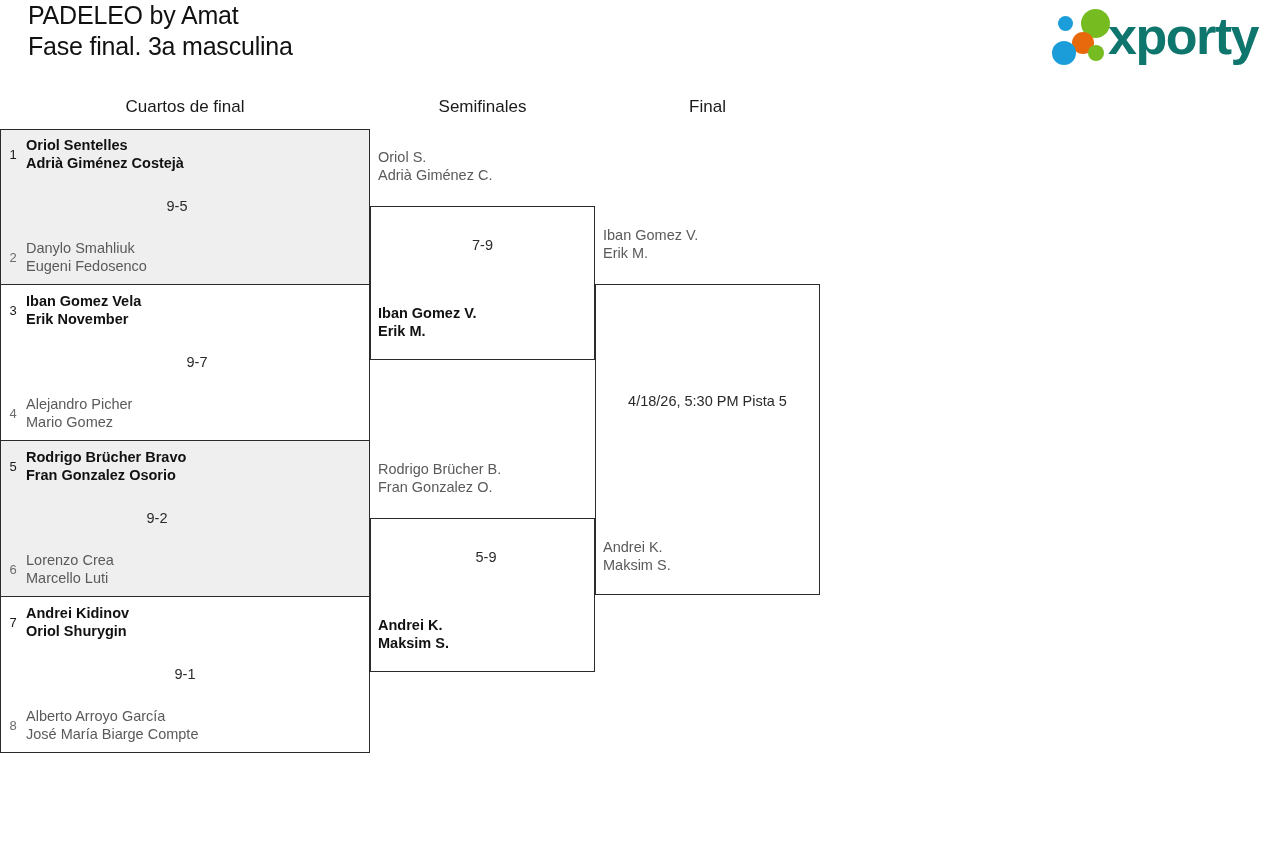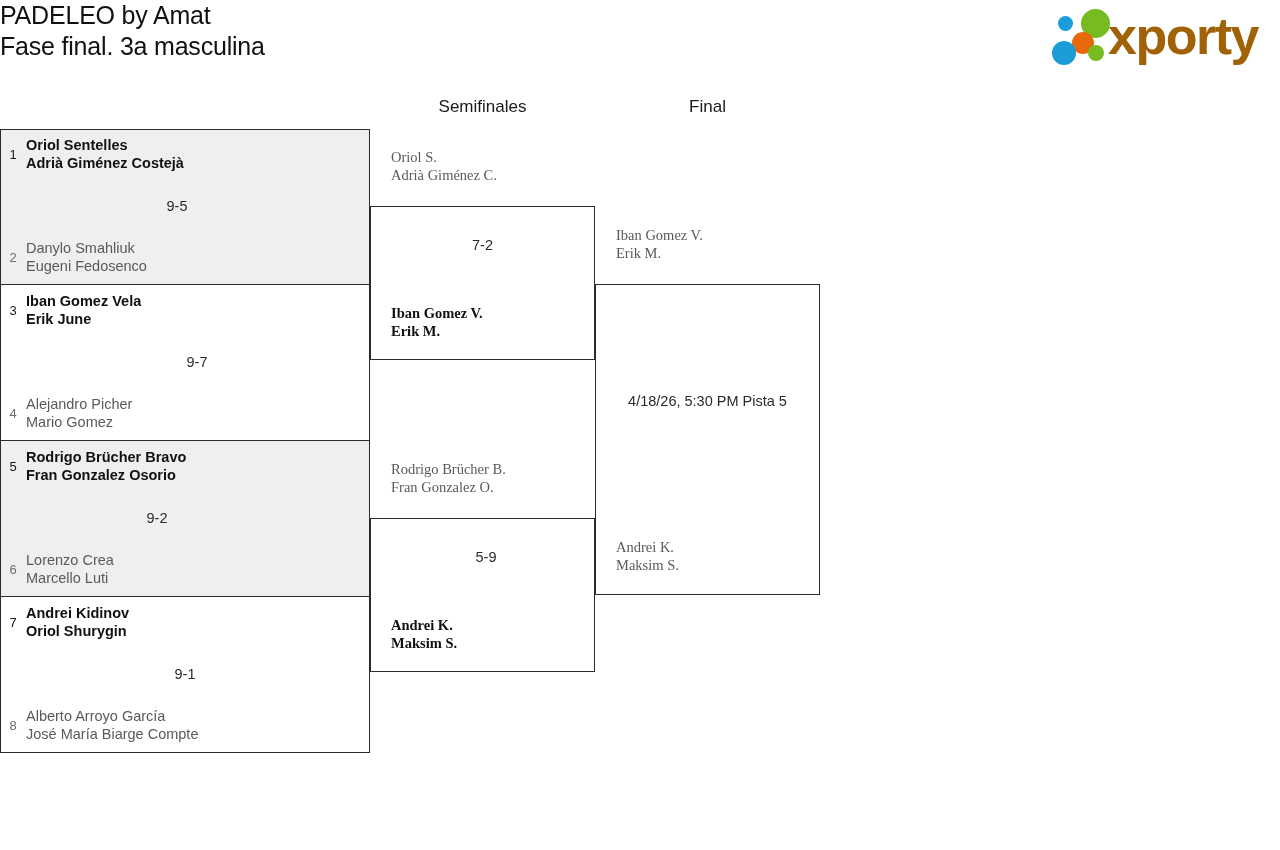--- a/index.html
+++ b/index.html
@@ -23,20 +23,21 @@
   #header-title {
     position: absolute;
     left: 0px;
     top: 0px;
     width: 900px;
     font-size: 25px;
     font-weight: 400;
     line-height: 31px;
     letter-spacing: -0.2px;
     color: #111111;
+    padding-left: 28px;
   }
   #header-title .line { display: block; white-space: pre; }
 
   
   #logo {
     position: absolute;
     left: 1050px;
     top: 6px;
     width: 226px;
     height: 62px;
@@ -111,21 +112,21 @@
     line-height: 18px;
     white-space: nowrap;
   }
   .names .n { display: block; }
   .winner .names { font-weight: 700; color: #111111; }
   .loser  .names { font-weight: 400; color: #5a5a5a; }
   .winner .seed  { color: #1a1a1a; }
   .loser  .seed  { color: #6b6b6b; }
 
   
-  .team.noseed { padding-left: 21px; font-family: Liberation Serif, serif; }
+  .team.noseed { padding-left: 8px; }
 
   
   .score {
     position: absolute;
     text-align: center;
     font-size: 14.5px;
     line-height: 18px;
     color: #2a2a2a;
     white-space: nowrap;
   }
@@ -149,23 +150,24 @@
   </div>
 
   <div id="logo">
     <div id="logo-dots">
       <span class="dot dot-blue-sm" style="background: rgb(27, 157, 217);"></span>
       <span class="dot dot-green-lg" style="background: rgb(118, 188, 33);"></span>
       <span class="dot dot-orange" style="background: rgb(232, 105, 11);"></span>
       <span class="dot dot-blue-lg" style="background: rgb(27, 157, 217);"></span>
       <span class="dot dot-green-sm" style="background: rgb(118, 188, 33);"></span>
     </div>
-    <div id="logo-word" style="color: #a16207;">xporty</div>
-  </div>
-
+    <div id="logo-word" style="color: #0f766e;">xporty</div>
+  </div>
+
+  <div class="round-heading" id="round-heading-0">Cuartos de final</div>
   <div class="round-heading" id="round-heading-1">Semifinales</div>
   <div class="round-heading" id="round-heading-2">Final</div>
 
   <div class="match-box shaded" style="left:0px; top:129px; width:370px; height:156px;"></div>
   <div class="team winner" style="left:0px; top:136px; width:370px;">
     <span class="seed">1</span>
     <span class="names">
       <span class="n">Oriol Sentelles</span>
       <span class="n">Adrià Giménez Costejà</span>
     </span>
@@ -177,21 +179,21 @@
       <span class="n">Danylo Smahliuk</span>
       <span class="n">Eugeni Fedosenco</span>
     </span>
   </div>
 
   <div class="match-box plain no-top" style="left:0px; top:285px; width:370px; height:156px;"></div>
   <div class="team winner" style="left:0px; top:292px; width:370px;">
     <span class="seed">3</span>
     <span class="names">
       <span class="n">Iban Gomez Vela</span>
-      <span class="n">Erik June</span>
+      <span class="n">Erik November</span>
     </span>
   </div>
   <div class="score" style="left:0px; top:353px; width:370px;padding-left:24px;">9-7</div>
   <div class="team loser" style="left:0px; top:395px; width:370px;">
     <span class="seed">4</span>
     <span class="names">
       <span class="n">Alejandro Picher</span>
       <span class="n">Mario Gomez</span>
     </span>
   </div>
@@ -230,21 +232,21 @@
     </span>
   </div>
 
   <div class="match-box plain" style="left:370px; top:206px; width:225px; height:154px;"></div>
   <div class="team loser noseed" style="left:370px; top:148px; width:225px;">
     <span class="names">
       <span class="n">Oriol S.</span>
       <span class="n">Adrià Giménez C.</span>
     </span>
   </div>
-  <div class="score" style="left:370px; top:236px; width:225px;">7-2</div>
+  <div class="score" style="left:370px; top:236px; width:225px;">7-9</div>
   <div class="team winner noseed" style="left:370px; top:304px; width:225px;">
     <span class="names">
       <span class="n">Iban Gomez V.</span>
       <span class="n">Erik M.</span>
     </span>
   </div>
 
   <div class="match-box plain" style="left:370px; top:518px; width:225px; height:154px;"></div>
   <div class="team loser noseed" style="left:370px; top:460px; width:225px;">
     <span class="names">

